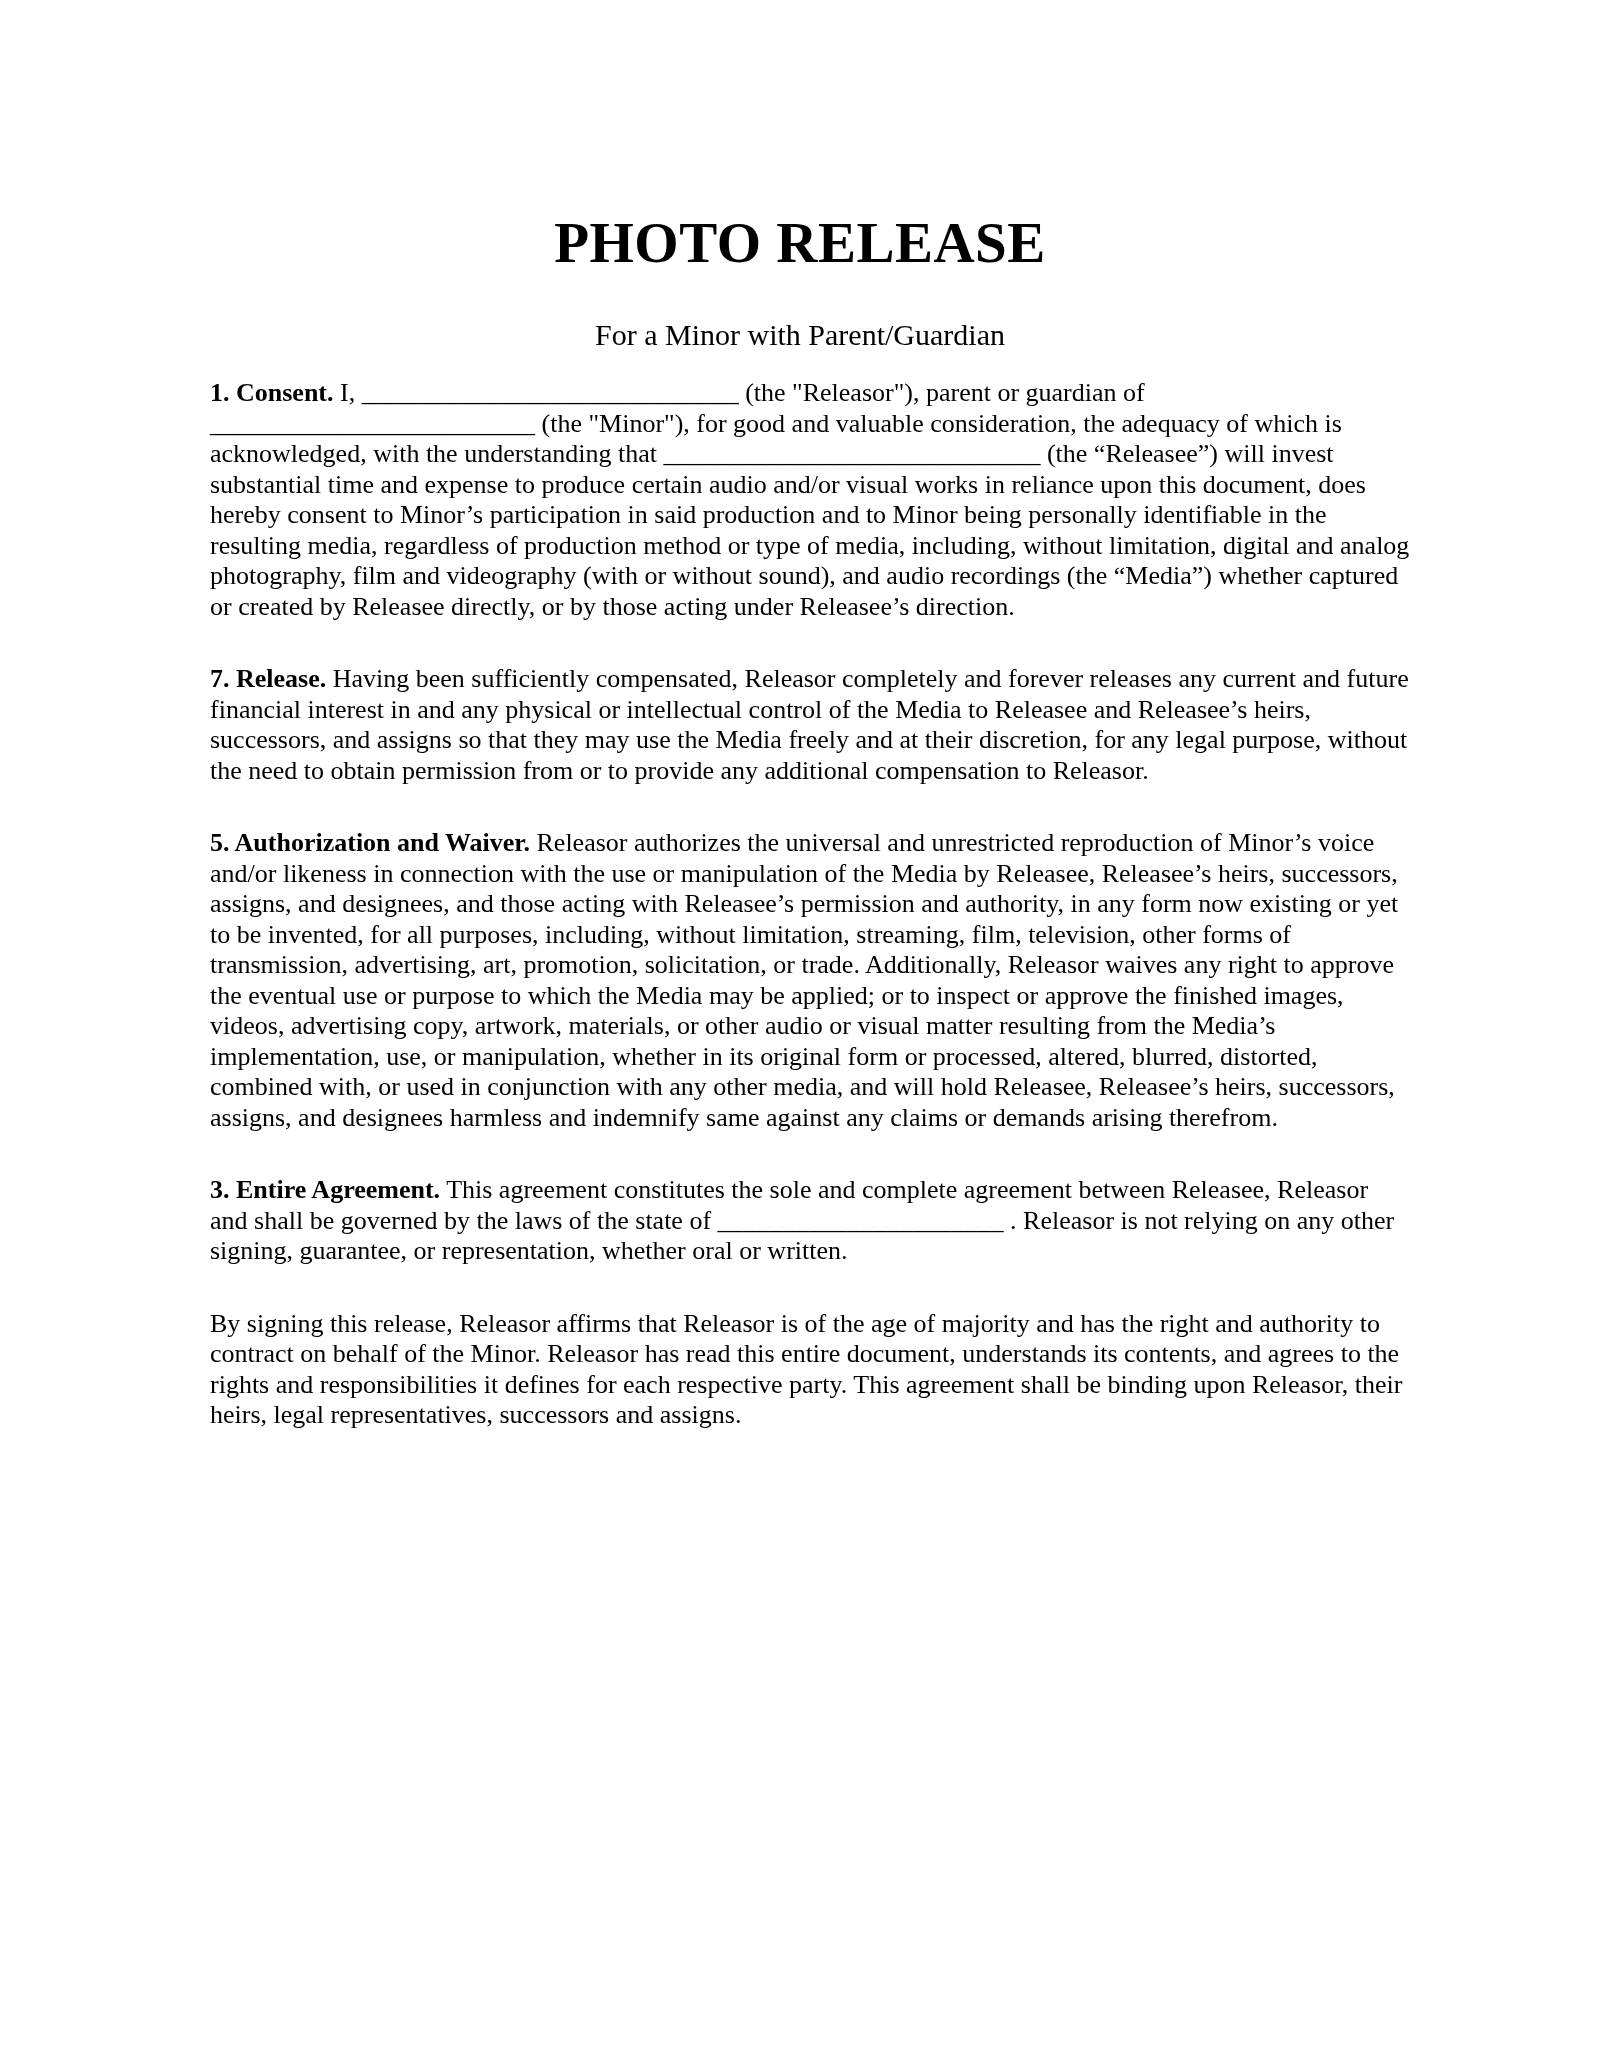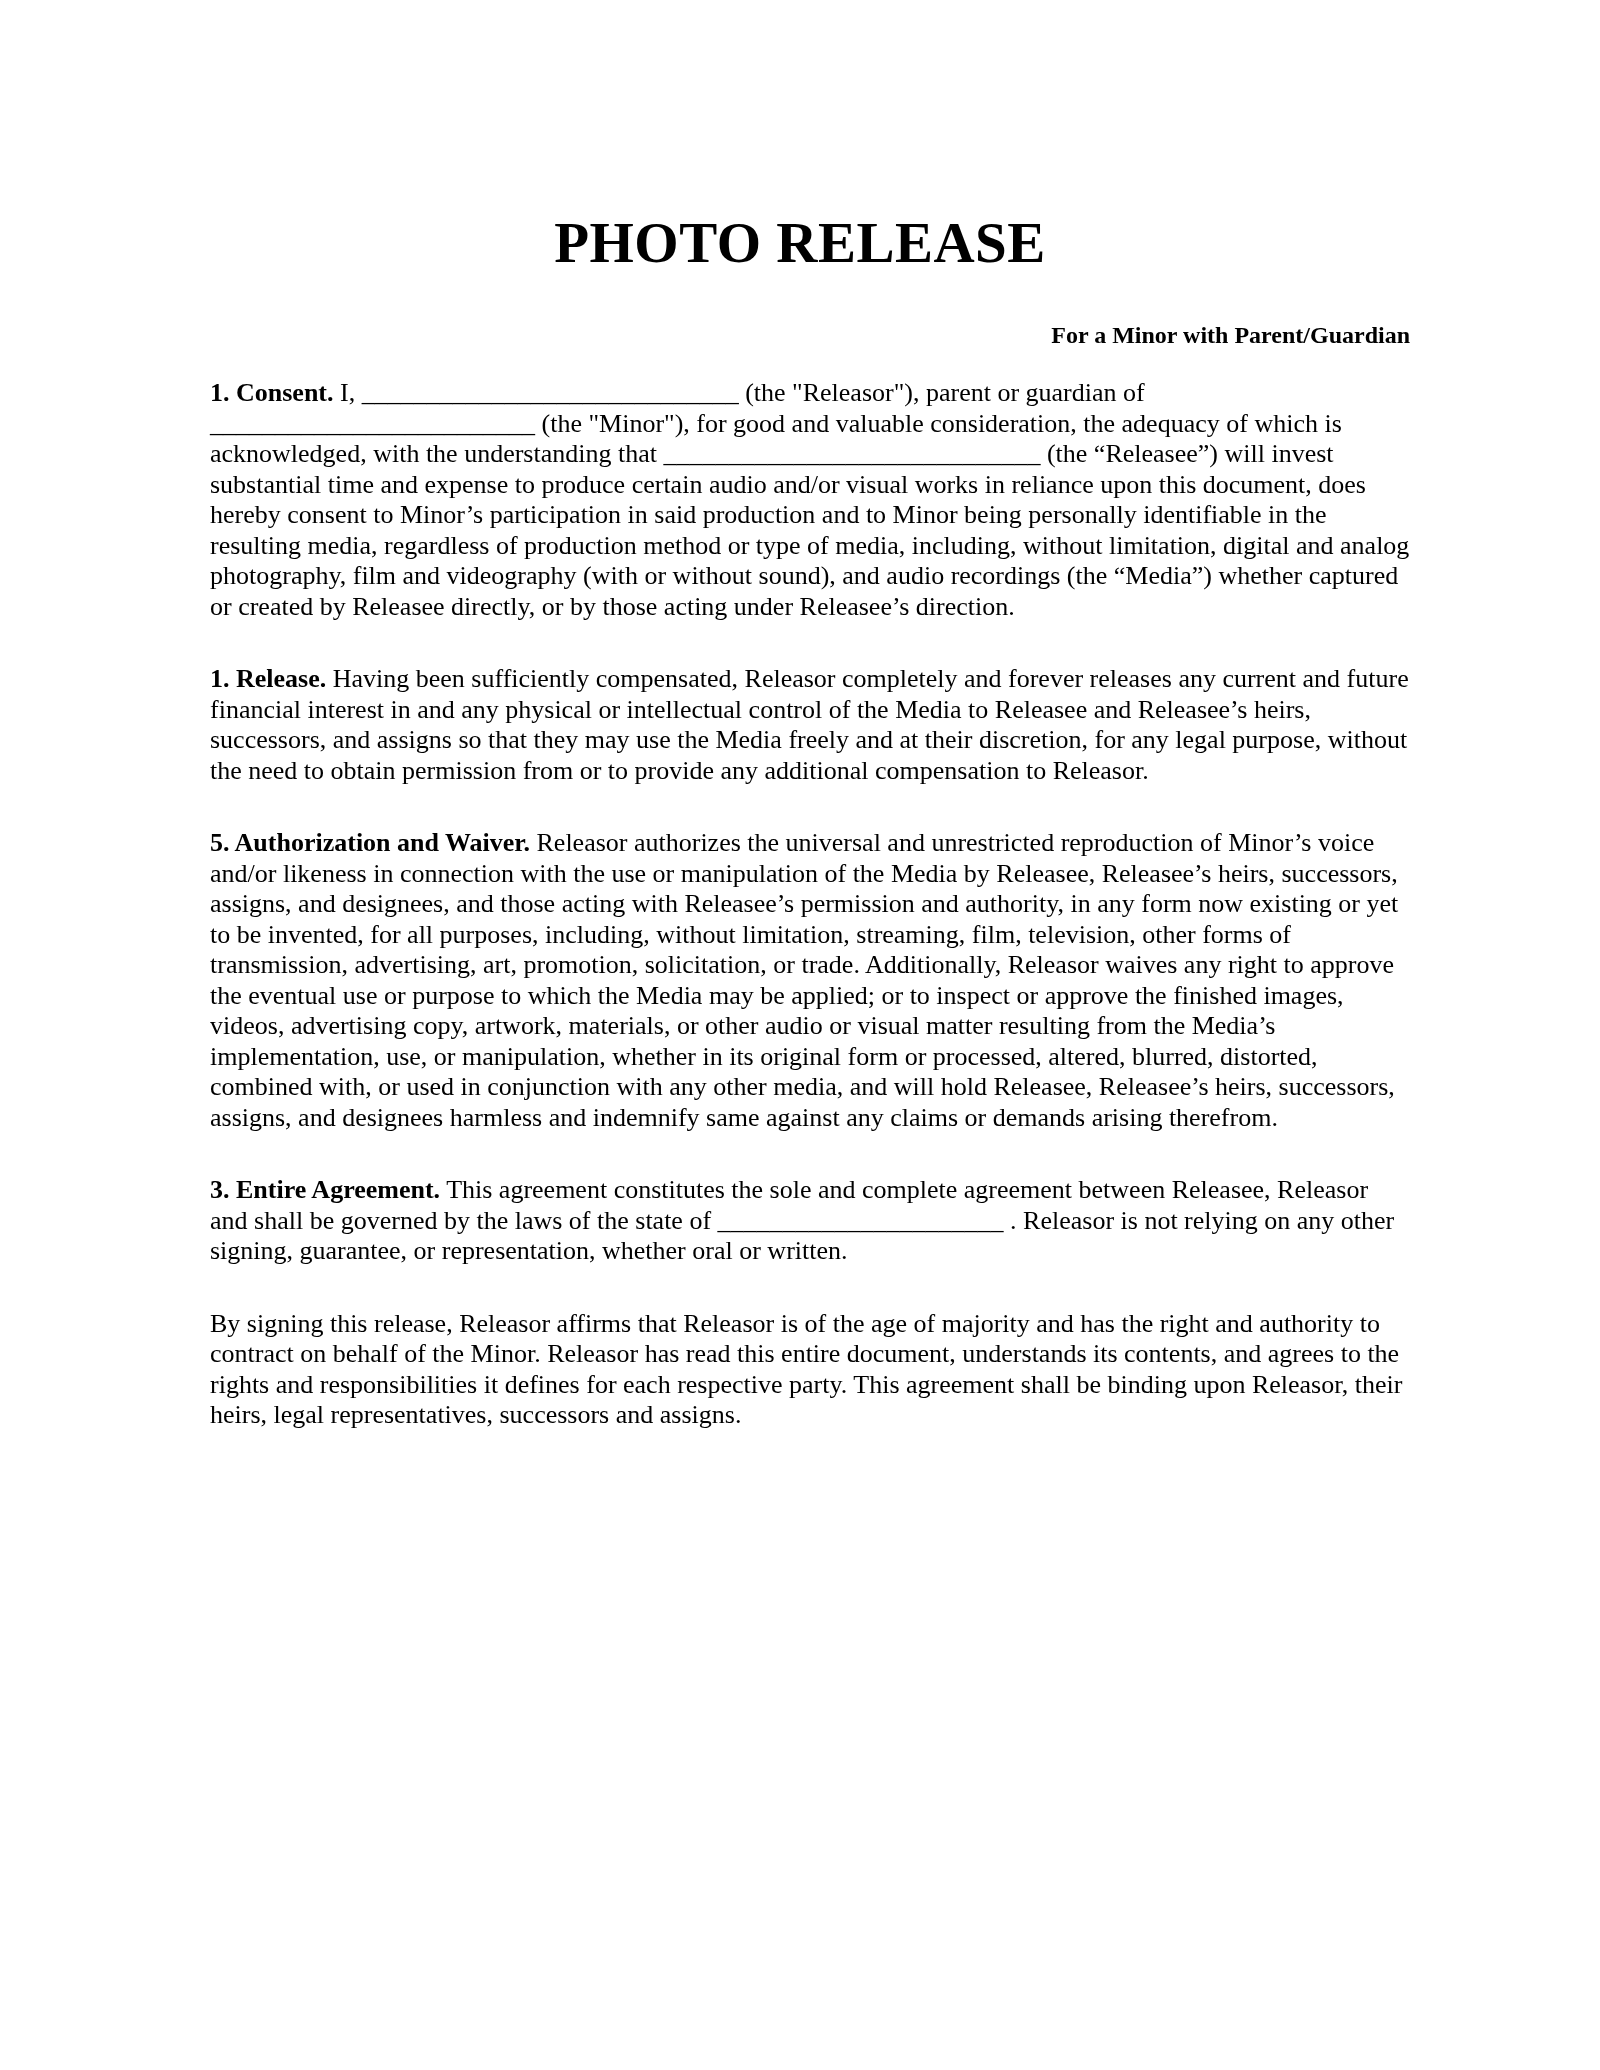--- a/index.html
+++ b/index.html
@@ -22,23 +22,23 @@
   }
   .doc-title {
     text-align: center;
     font-weight: bold;
     font-size: 57px;
     line-height: 62px;
     margin: 0;
     letter-spacing: 0.5px;
   }
   .doc-subtitle {
-    text-align: right;
-    font-weight: bold;
-    font-size: 24px;
+    text-align: center;
+    font-weight: normal;
+    font-size: 30px;
     line-height: 34px;
     margin: 44px 0 0 0;
   }
   .body-text {
     margin-top: 26px;
     margin-left: 20px;
   }
   p.para {
     margin: 0 0 42px 0;
     text-align: left;
@@ -72,21 +72,21 @@
   <h2 class="doc-subtitle">For a Minor with Parent/Guardian</h2>
 
   <div class="body-text">
 
     <p class="para">
       <span class="lead">1. Consent.</span>
       <span>I, _____________________________ (the "Releasor"), parent or guardian of _________________________ (the "Minor"), for good and valuable consideration, the adequacy of which is acknowledged, with the understanding that _____________________________ (the “Releasee”) will invest substantial time and expense to produce certain audio and/or visual works in reliance upon this document, does hereby consent to Minor’s participation in said production and to Minor being personally identifiable in the resulting media, regardless of production method or type of media, including, without limitation, digital and analog photography, film and videography (with or without sound), and audio recordings (the “Media”) whether captured or created by Releasee directly, or by those acting under Releasee’s direction.</span>
     </p>
 
     <p class="para">
-      <span class="lead">1. Release.</span>
+      <span class="lead">7. Release.</span>
       <span>Having been sufficiently compensated, Releasor completely and forever releases any current and future financial interest in and any physical or intellectual control of the Media to Releasee and Releasee’s heirs, successors, and assigns so that they may use the Media freely and at their discretion, for any legal purpose, without the need to obtain permission from or to provide any additional compensation to Releasor.</span>
     </p>
 
     <p class="para">
       <span class="lead">5. Authorization and Waiver.</span>
       <span>Releasor authorizes the universal and unrestricted reproduction of Minor’s voice and/or likeness in connection with the use or manipulation of the Media by Releasee, Releasee’s heirs, successors, assigns, and designees, and those acting with Releasee’s permission and authority, in any form now existing or yet to be invented, for all purposes, including, without limitation, streaming, film, television, other forms of transmission, advertising, art, promotion, solicitation, or trade. Additionally, Releasor waives any right to approve the eventual use or purpose to which the Media may be applied; or to inspect or approve the finished images, videos, advertising copy, artwork, materials, or other audio or visual matter resulting from the Media’s implementation, use, or manipulation, whether in its original form or processed, altered, blurred, distorted, combined with, or used in conjunction with any other media, and will hold Releasee, Releasee’s heirs, successors, assigns, and designees harmless and indemnify same against any claims or demands arising therefrom.</span>
     </p>
 
     <p class="para">
       <span class="lead">3. Entire Agreement.</span>

